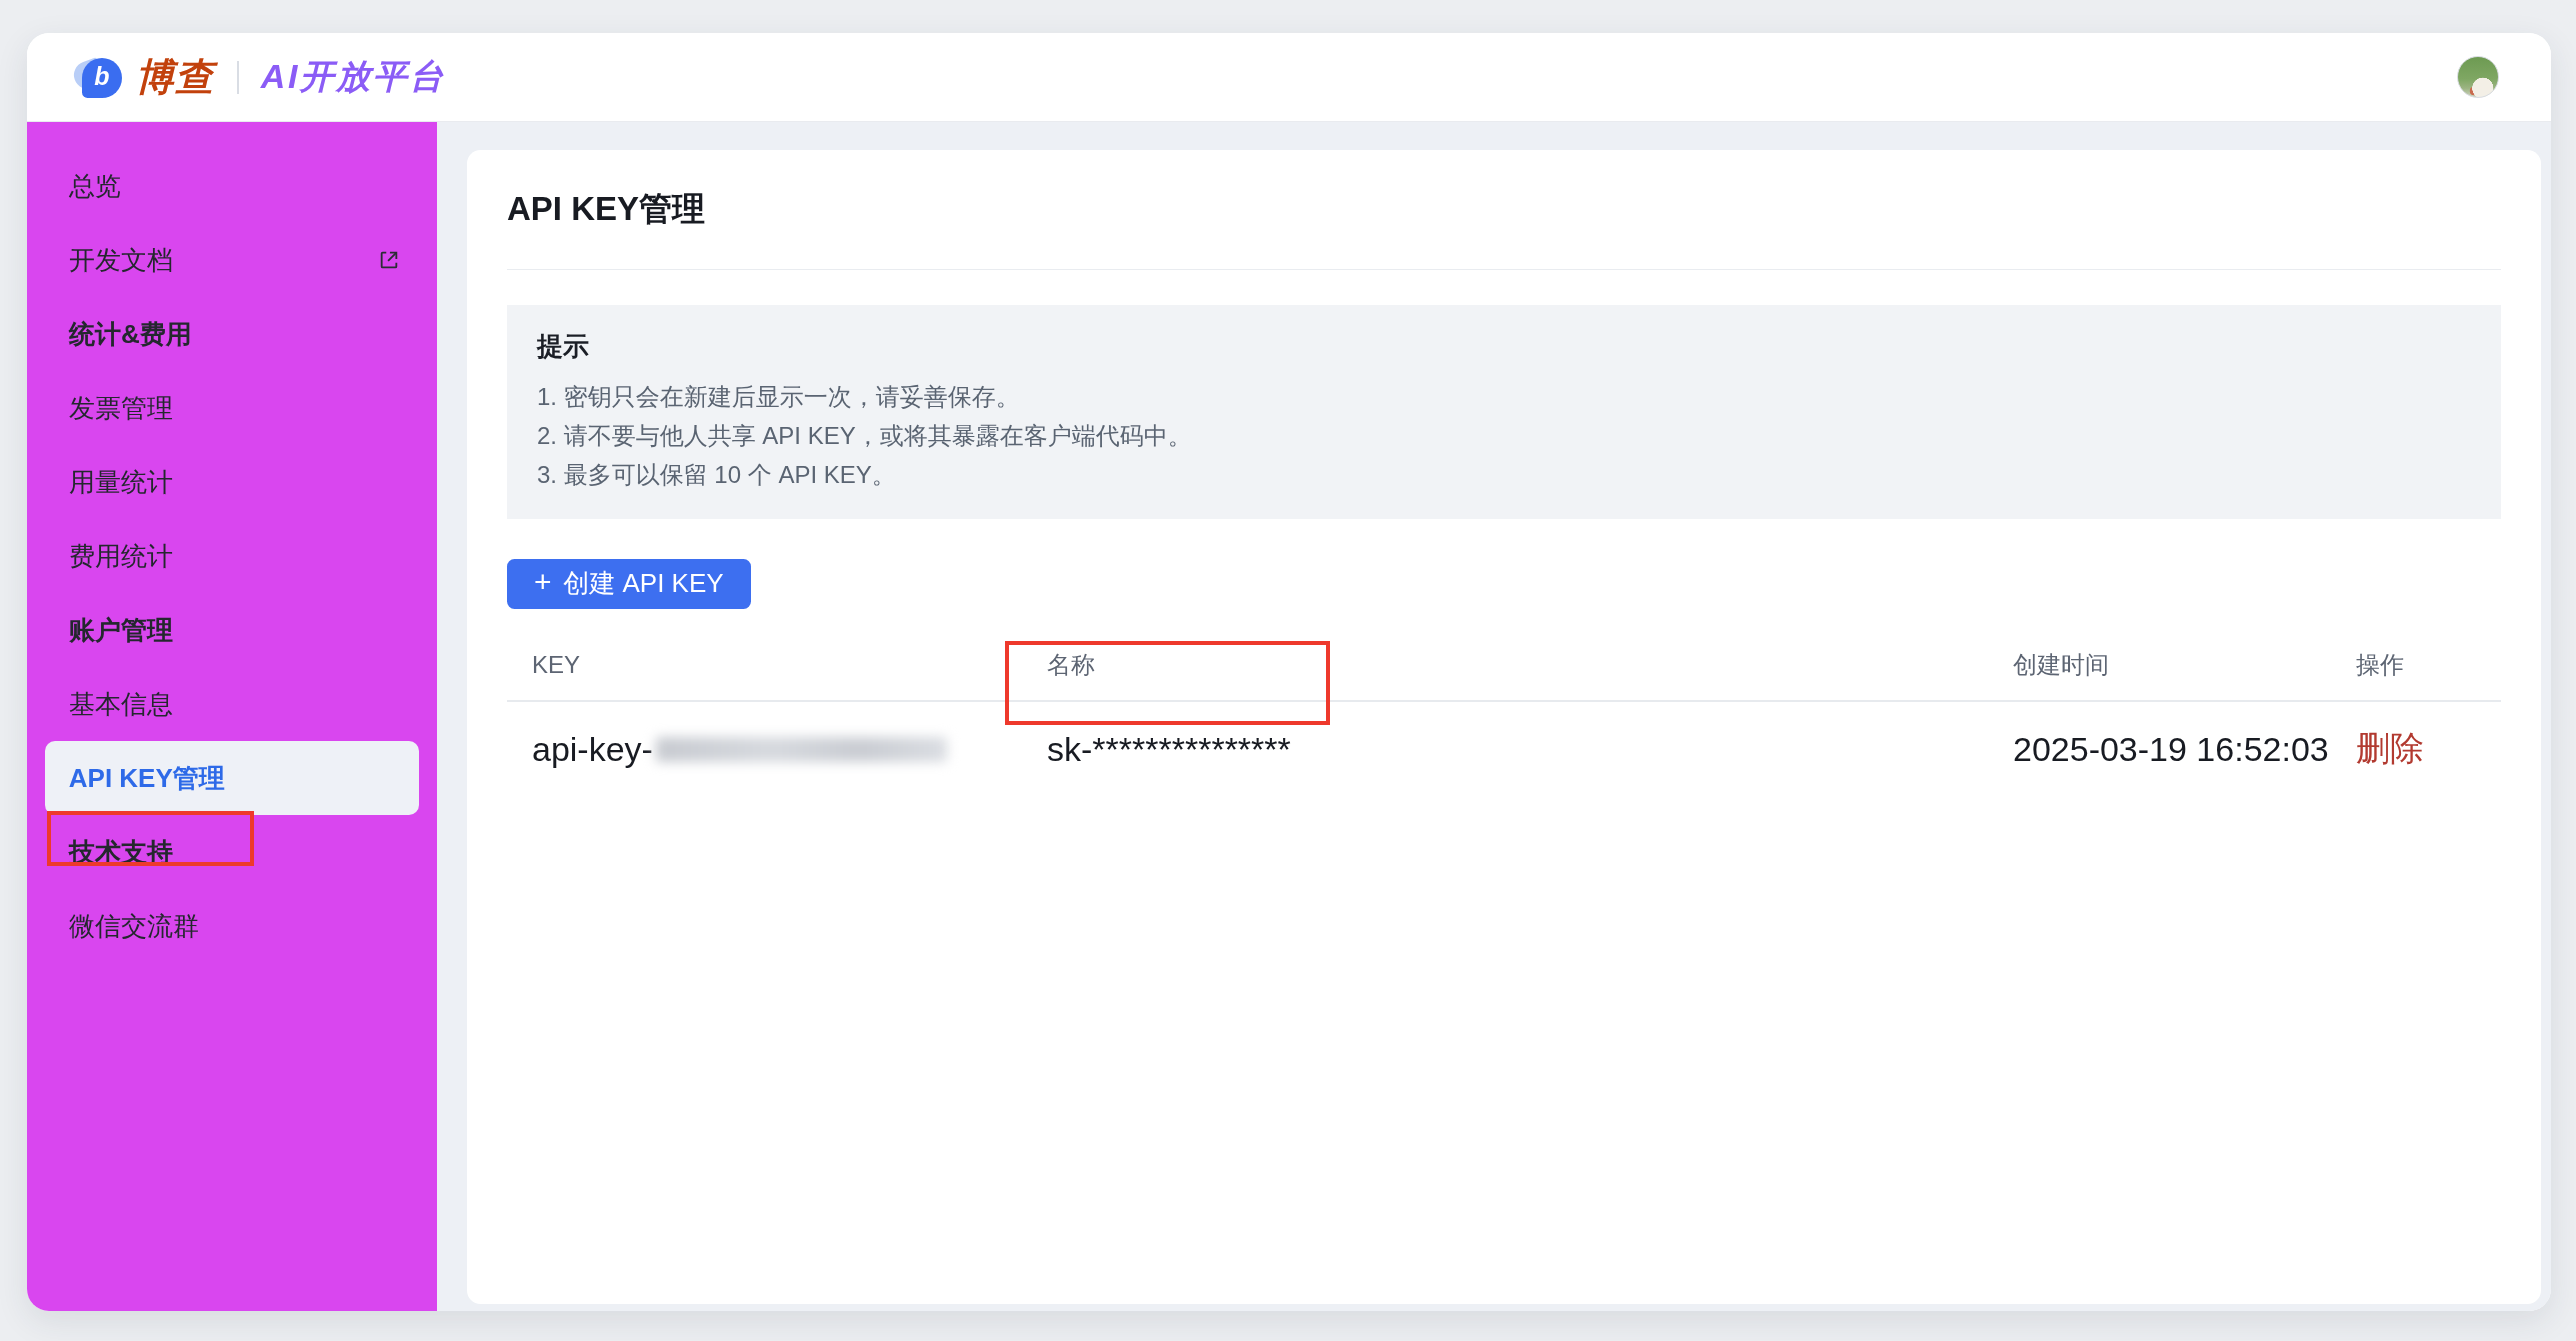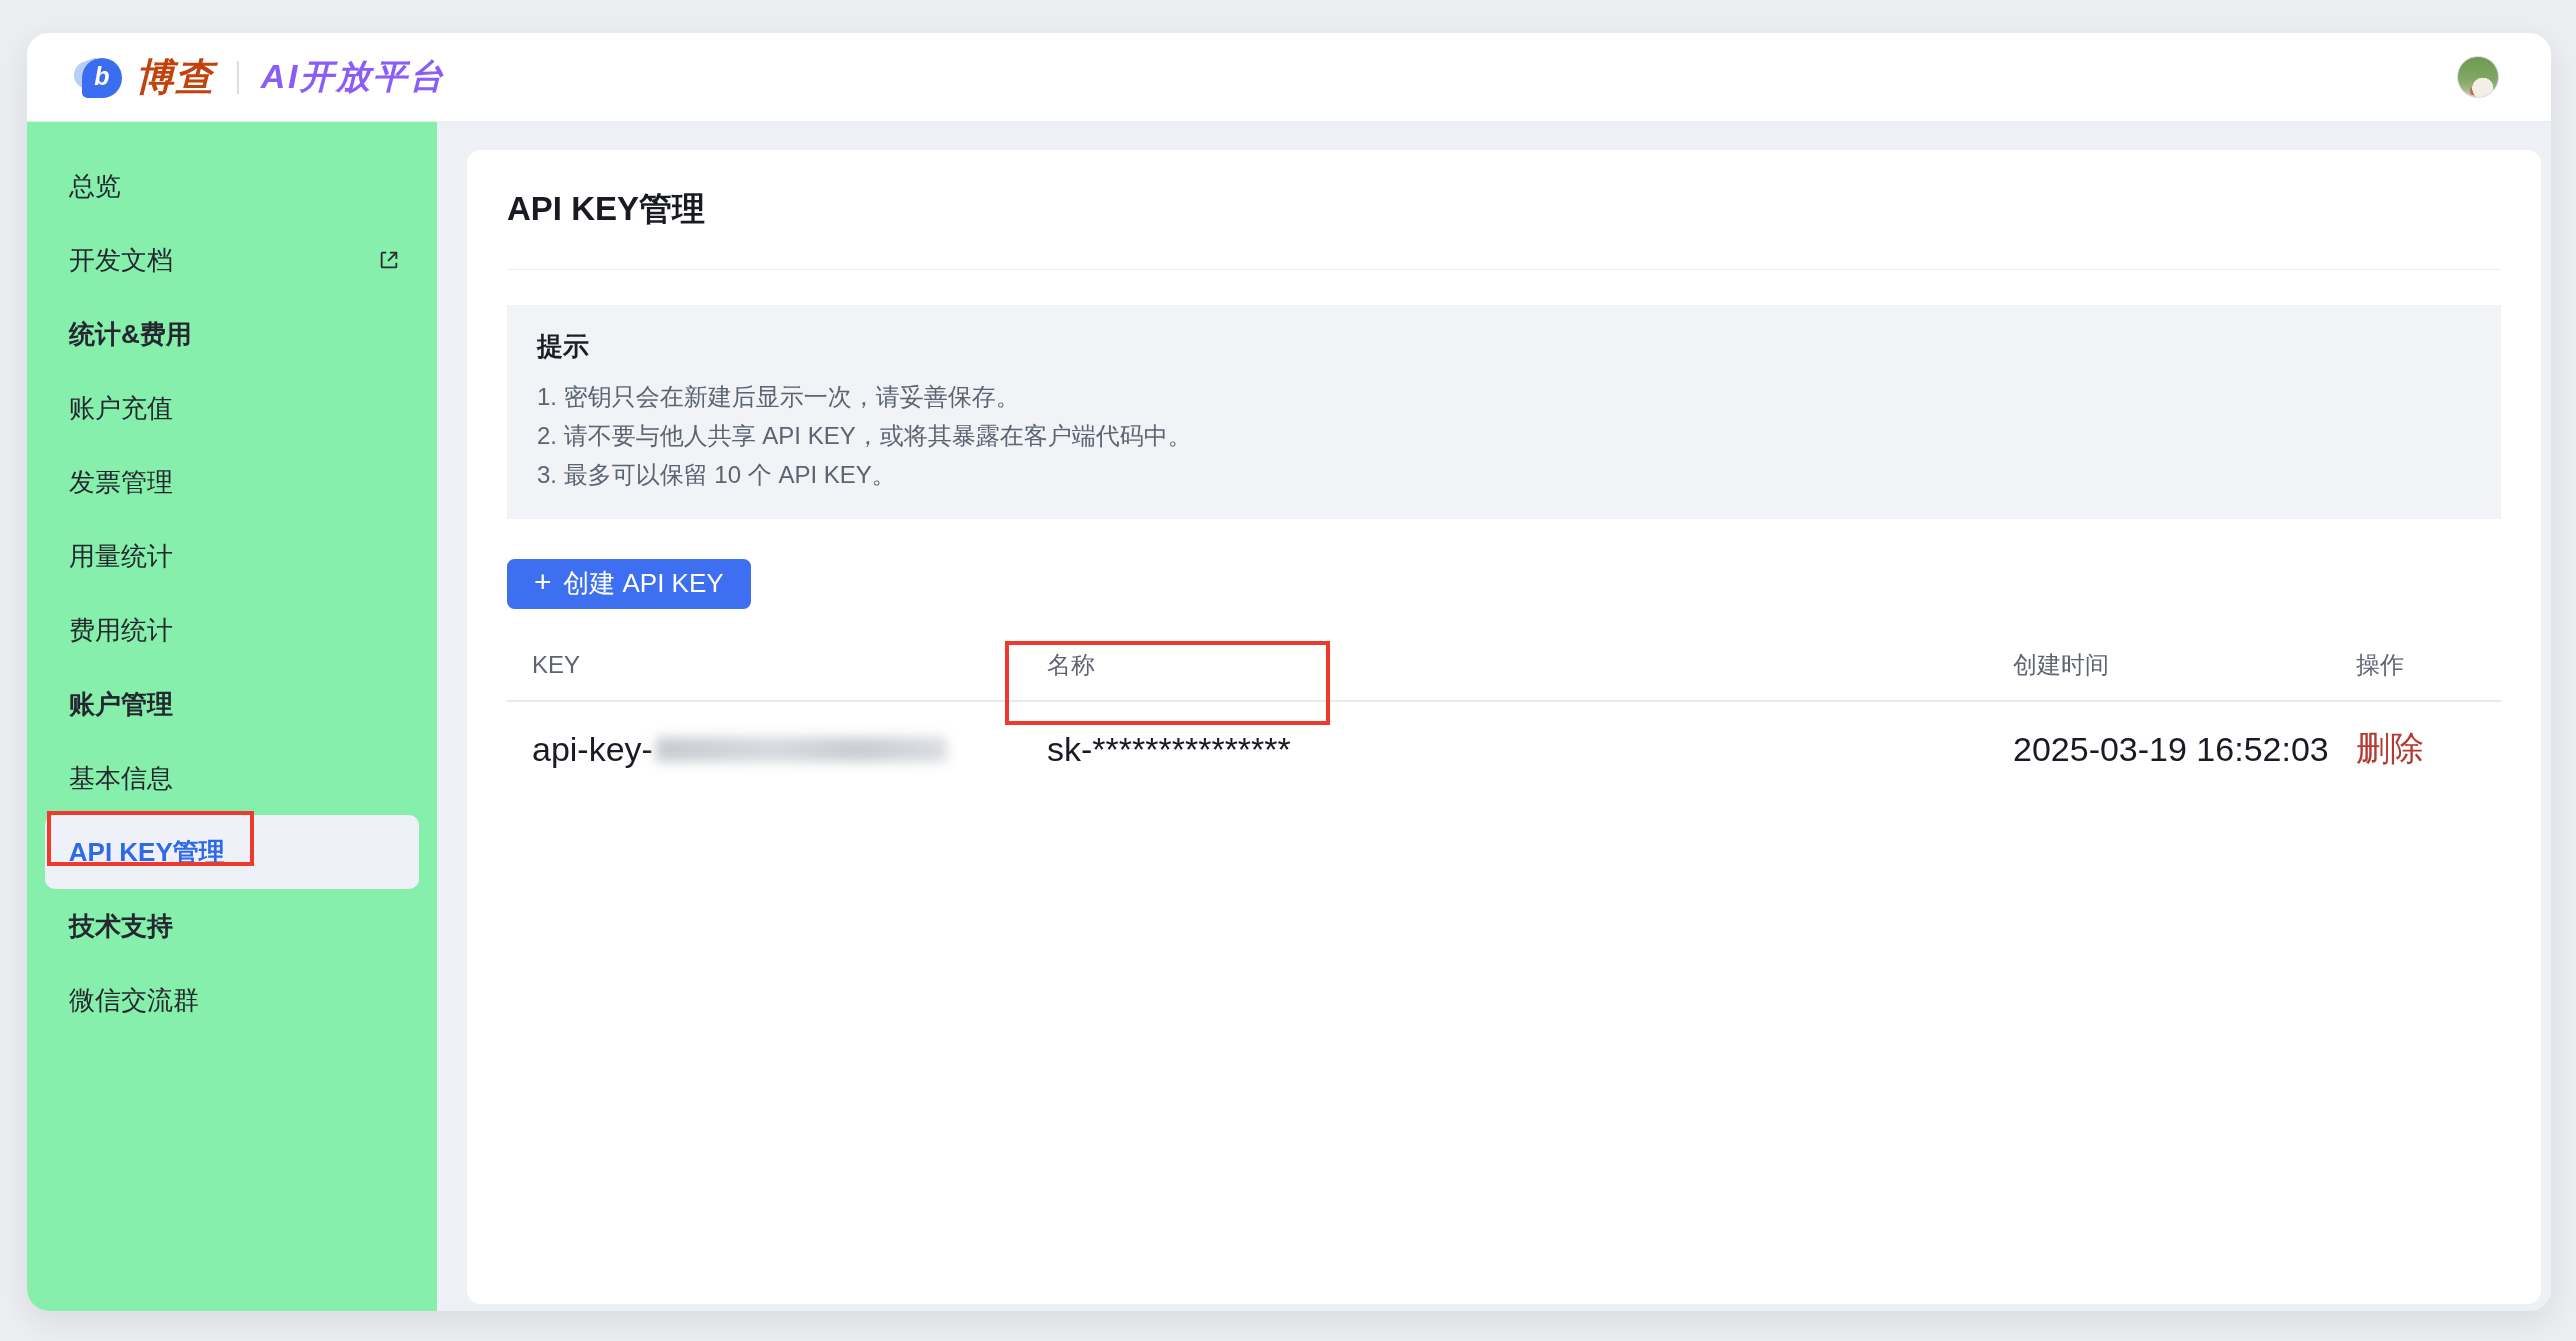--- a/index.html
+++ b/index.html
@@ -49,21 +49,21 @@
     margin-left: auto; width: 42px; height: 42px; border-radius: 50%;
     background:
       radial-gradient(circle at 62% 78%, #f3efe6 0 26%, transparent 27%),
       radial-gradient(circle at 40% 85%, #c96b4e 0 10%, transparent 11%),
       linear-gradient(180deg, #6d9a52 0%, #7fa763 55%, #9cb482 78%, #cfd3c0 100%);
     border: 0.8px solid #d8dce1; cursor: pointer;
   }
   
   .body-row { flex: 1; display: flex; min-height: 0; }
   .sidebar {
-    flex: 0 0 410px; background: #86efac; padding-top: 27px;
+    flex: 0 0 410px; background: #d946ef; padding-top: 27px;
   }
   .side-item {
     height: 74px; display: flex; align-items: center;
     padding: 0 37px 0 42px; font-size: 26px; color: #24272e; cursor: pointer;
   }
   .side-item.section { font-weight: bold; cursor: default; }
   .side-item.active-pill {
     margin: 0 18.4px; padding: 0 18.4px 0 23.4px; border-radius: 10px;
     background: #eef1f7; color: #2e6ae8; font-weight: bold;
   }
@@ -143,23 +143,20 @@
       <div class="side-item">
         <span>开发文档</span>
         <svg class="ext-icon" viewBox="0 0 24 24" fill="none" stroke="#2a2d33" stroke-width="2">
           <path d="M9 4 H5 a1 1 0 0 0 -1 1 v14 a1 1 0 0 0 1 1 h14 a1 1 0 0 0 1 -1 v-4"></path>
           <path d="M13 4 h7 v7"></path>
           <path d="M20 4 L11 13"></path>
         </svg>
       </div>
       <div class="side-item section">
         <span>统计&amp;费用</span>
-      </div>
-      <div class="side-item">
-        <span>账户充值</span>
       </div>
       <div class="side-item">
         <span>发票管理</span>
       </div>
       <div class="side-item">
         <span>用量统计</span>
       </div>
       <div class="side-item">
         <span>费用统计</span>
       </div>

